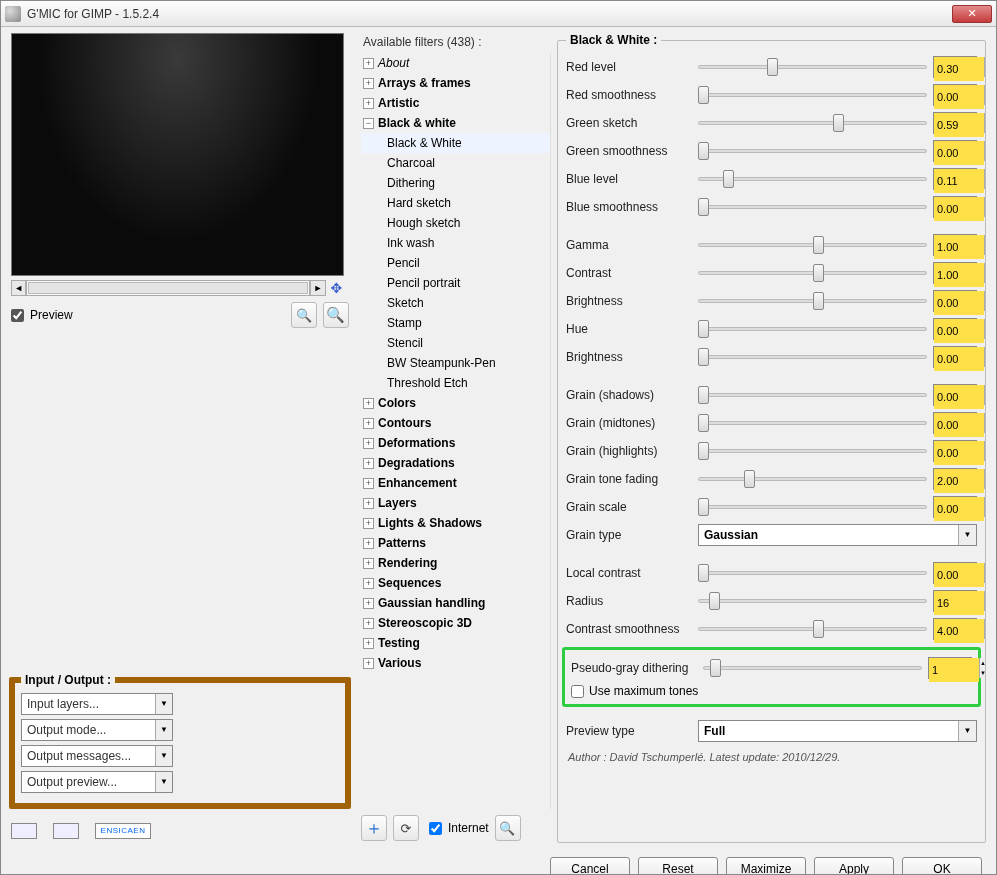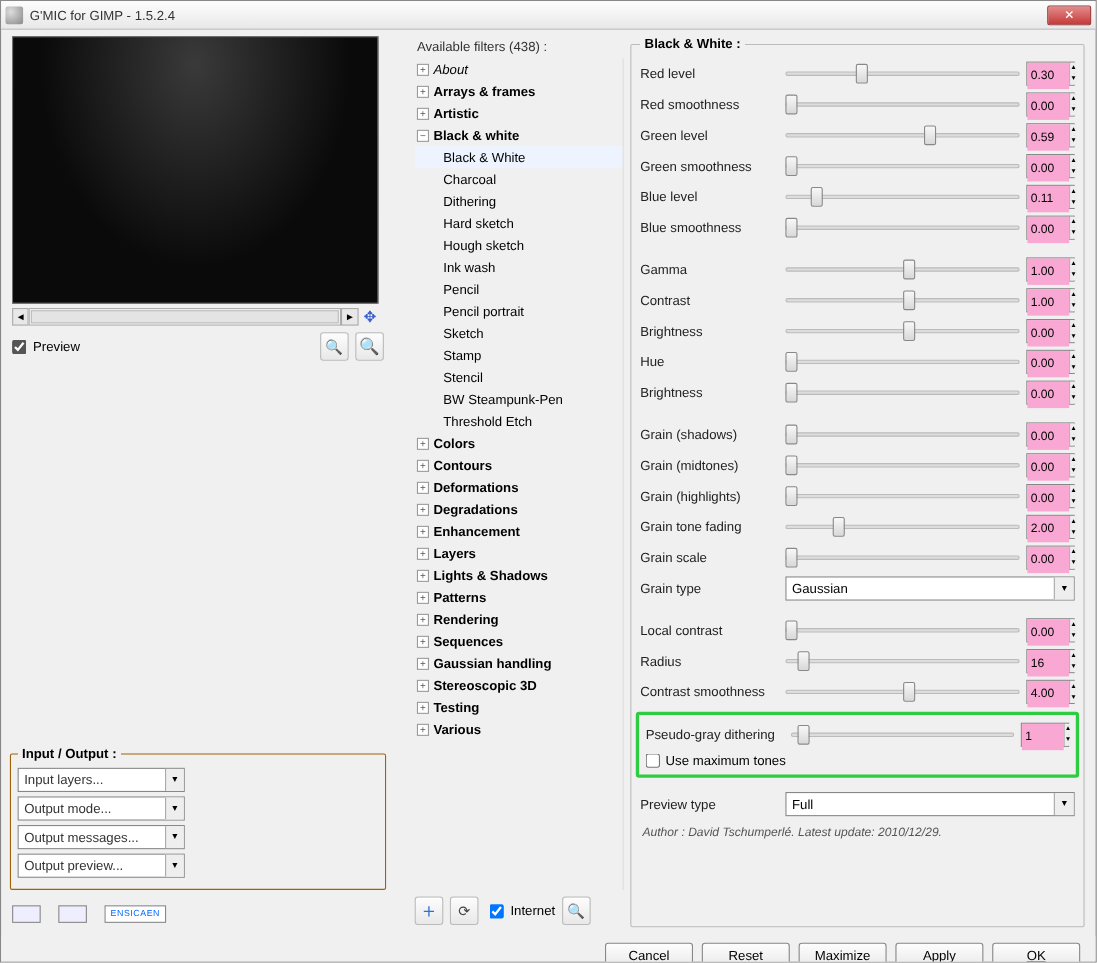--- a/index.html
+++ b/index.html
@@ -3,35 +3,35 @@
 <meta charset="utf-8">
 <style>
 * { box-sizing: border-box; margin: 0; padding: 0; }
 body { font-family: "Segoe UI", Tahoma, sans-serif; font-size: 12px; background: #f0f0f0; width: 997px; height: 875px; overflow: hidden; border: 1px solid #888; }
 .titlebar { background: linear-gradient(#fdfdfd, #e8e8e8); height: 26px; display: flex; align-items: center; padding: 0 4px; border-bottom: 1px solid #bbb; }
 .titlebar-icon { width: 16px; height: 16px; margin-right: 6px; background: radial-gradient(circle at 30% 30%, #ddd, #888); border-radius: 2px; }
 .titlebar-text { flex: 1; font-size: 12px; color: #333; }
 .titlebar-close { width: 40px; height: 18px; background: linear-gradient(#e48b8b, #c53b3b); border: 1px solid #933; border-radius: 2px; color: #fff; display:flex; align-items:center; justify-content:center; font-size: 11px; }
 .main { display: flex; height: 824px; padding: 4px; gap: 6px; }
 .col-left { width: 350px; display: flex; flex-direction: column; }
-.col-mid { width: 190px; display: flex; flex-direction: column; margin-left: 16px; }
+.col-mid { width: 190px; display: flex; flex-direction: column; }
 .col-right { flex: 1; display: flex; flex-direction: column; }
 .preview-box { width: 333px; height: 243px; background: #1a1a1a; border: 1px solid #777; margin: 2px 2px 2px 6px; position: relative; overflow:hidden;}
 .preview-img { position:absolute; inset:0; background: radial-gradient(ellipse at 50% 10%, #3a3a3a 0%, #0a0a0a 60%), linear-gradient(180deg, #2a2a2a, #050505); }
 .preview-scroll { width: 333px; height: 16px; margin: 2px 2px 2px 6px; display:flex; align-items:center; }
 .scroll-arr { width:16px; height:16px; background:#e8e8e8; border:1px solid #aaa; text-align:center; font-size:9px; line-height:14px; }
 .scroll-track { flex:1; height:16px; background:#f8f8f8; border:1px solid #aaa; display:flex; align-items:center; padding:1px; }
 .scroll-thumb { width:280px; height:12px; background:#e4e4e4; border:1px solid #bbb; }
 .move-icon { width:16px; height:16px; margin-left:3px; color:#3a5fcd; font-size:14px; text-align:center; }
 .preview-row { display:flex; align-items:center; margin: 4px 6px; gap:6px; }
 .preview-row input[type=checkbox]{ accent-color:#555; }
 .preview-row .spacer { flex:1; }
 .icon-btn { width:26px; height:26px; border:1px solid #bbb; background:linear-gradient(#fdfdfd,#e8e8e8); border-radius:3px; display:flex; align-items:center; justify-content:center; font-size:13px; color:#444; }
 .icon-btn.big-zoom { font-size:15px; }
-fieldset { border:1px solid #a16207; border-radius:2px; margin:6px 4px; padding:6px; }
+fieldset { border:6px solid #a16207; border-radius:2px; margin:6px 4px; padding:6px; }
 legend { padding:0 4px; font-size:12px; font-weight:bold; }
 .dropdown { width: 152px; height: 22px; border:1px solid #888; background:#fff; display:flex; align-items:center; margin-bottom:4px; }
 .dropdown span { flex:1; padding:0 5px; font-size:12px; color:#333; }
 .dropdown .arr { width:17px; height:20px; border-left:1px solid #aaa; background:#eee; text-align:center; font-size:8px; line-height:20px; }
 .logos { margin: 8px 6px; display:flex; gap:16px; }
 .logo { width:26px; height:16px; border:1px solid #888; background:#eef; }
 .logo.e { width:56px; background:#fff; color:#06f; font-size:8px; text-align:center; line-height:14px; letter-spacing:0.5px;}
 .tree-header { padding:4px 2px; font-size:12px; color:#333; }
 .tree { flex:1; overflow:auto; border-right:1px solid #ddd;}
 .tree-item { display:flex; align-items:center; padding:3px 2px; gap:4px; cursor:default; }
@@ -45,24 +45,24 @@
 .btnrow input[type=checkbox] { margin-left:4px; }
 .right-fieldset { border:1px solid #bbb; border-radius:2px; margin:2px 6px 4px 0; padding:6px 8px; flex:1; overflow:auto;}
 .right-fieldset legend { font-weight:bold; }
 .param-row { display:flex; align-items:center; height:28px; gap:6px; }
 .param-row.sep { margin-top:10px; }
 .param-label { width: 126px; font-size:12px; color:#222; }
 .slider { flex:1; height:18px; position:relative; display:flex; align-items:center; }
 .slider-track { position:absolute; left:0; right:0; height:4px; background:#ddd; border:1px solid #bbb; border-radius:2px; top:7px; }
 .slider-thumb { position:absolute; width:11px; height:18px; background:linear-gradient(#f8f8f8,#d8d8d8); border:1px solid #888; border-radius:2px; top:0; }
 .spin { width:44px; height:22px; border:1px solid #888; display:flex; }
-.spin input { width:38px; border:none; font-size:11px; padding:12px 3px; outline:none; background:#f9a8d4; }
+.spin input { width:50px; border:none; font-size:11px; padding:12px 3px; outline:none; background:#fde047; }
 .spin .arrs { width:12px; display:flex; flex-direction:column; border-left:1px solid #aaa; }
 .spin .arrs div { flex:1; font-size:6px; text-align:center; background:#eee; line-height:10px; }
-.combo { flex:1; height:22px; border:1px solid #888; background:#fff; display:flex; align-items:center; }
+.combo { flex:1; height:22px; border:1px solid #888; background:#fff; display:flex; align-items:center;font-weight:bold; }
 .combo span { flex:1; padding:0 5px; font-size:12px; }
 .combo .arr { width:18px; height:20px; border-left:1px solid #aaa; background:#eee; text-align:center; font-size:8px; line-height:20px; }
 .checkbox-row { display:flex; align-items:center; gap:5px; padding:2px 0; }
 .highlight-box { border:3px solid #2ecc40; border-radius:3px; padding:4px 6px; margin:4px -4px; }
 .author-row { font-size:11px; color:#555; padding:6px 2px; font-style:italic; }
 .footer { height:36px; display:flex; align-items:center; justify-content:flex-end; gap:8px; padding:0 14px; background:#f0f0f0; }
 .footer button,.btn { width:80px; height:24px; border:1px solid #888; background:linear-gradient(#fdfdfd,#e8e8e8); border-radius:3px; font-size:12px; cursor:pointer; }
 </style>
 </head>
 <body>
@@ -273,21 +273,21 @@
             </div>
     <div class="spin">
               <input value="0.00" style="">
               <div class="arrs">
                 <div>▲</div>
                 <div>▼</div>
               </div>
             </div>
   </div>
           <div class="param-row">
-    <div class="param-label">Green level</div>
+    <div class="param-label">Green sketch</div>
     <div class="slider">
               <div class="slider-track"></div>
               <div class="slider-thumb" style="left:59%"></div>
             </div>
     <div class="spin">
               <input value="0.59" style="">
               <div class="arrs">
                 <div>▲</div>
                 <div>▼</div>
               </div>

